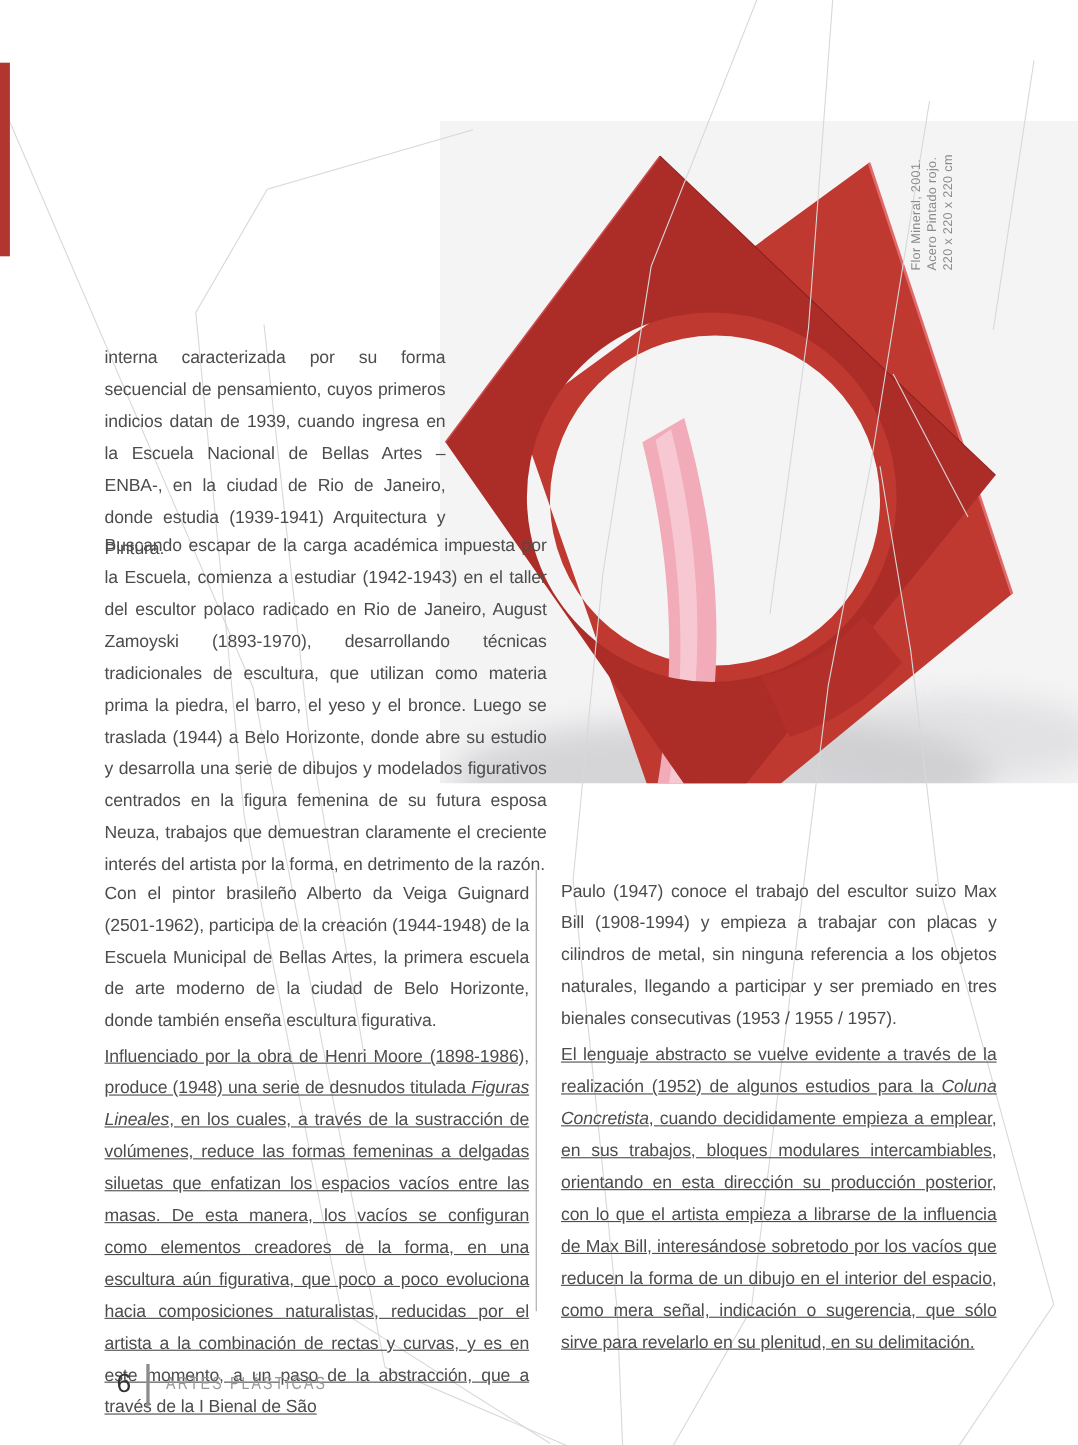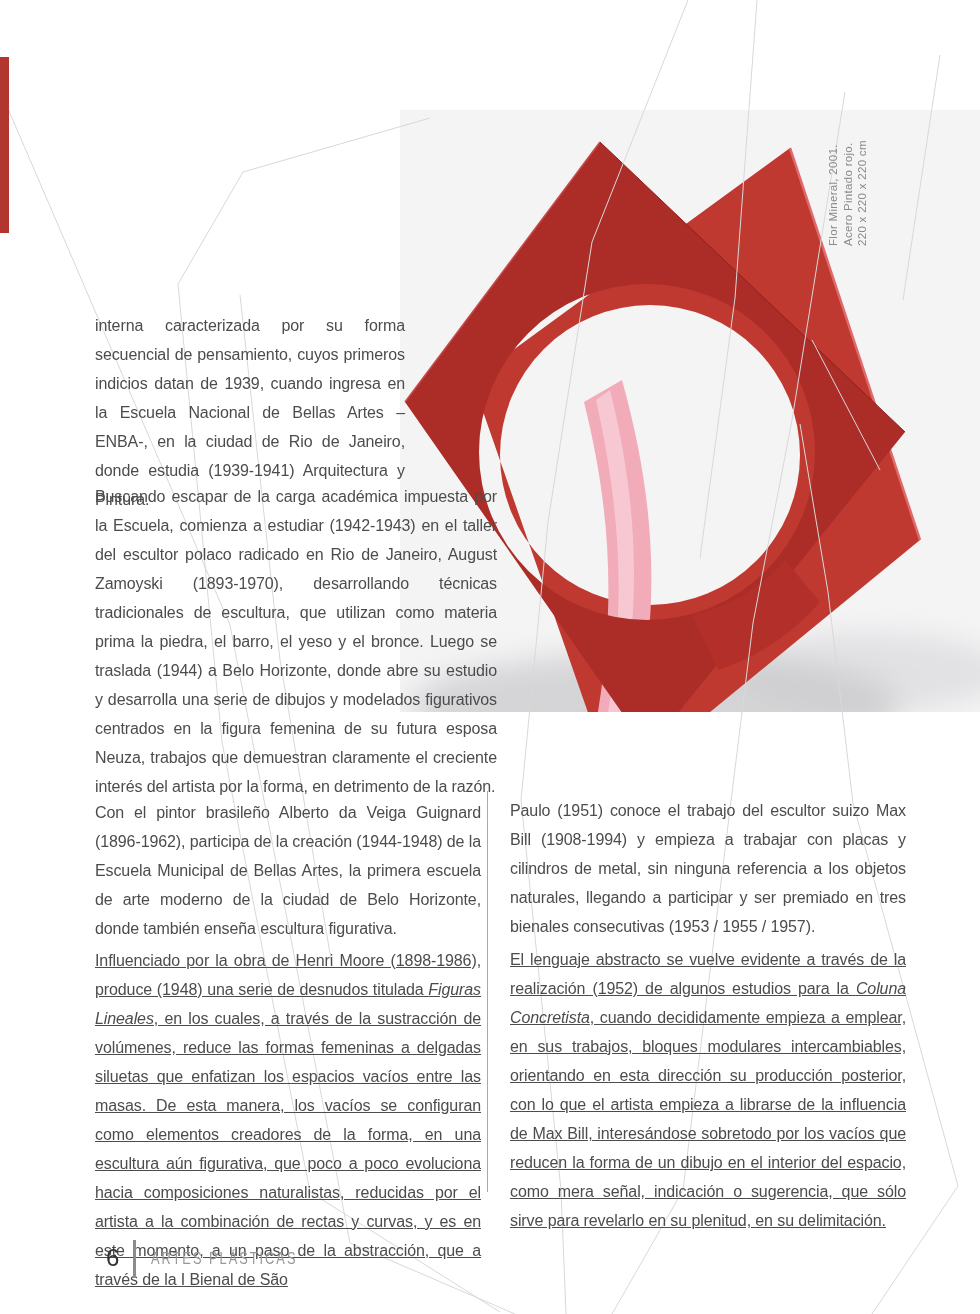--- a/index.html
+++ b/index.html
@@ -93,27 +93,27 @@
     <polyline points="757,0 735,298 700,558"></polyline>
     <polyline points="812,340 880,470"></polyline>
     <polyline points="940,55 903,300"></polyline>
   </g>
 </svg>
 
 <p class="para p1"><span class="intrude"></span><span>interna caracterizada por su forma secuencial de pensamiento, cuyos primeros indicios datan de 1939, cuando ingresa en la Escuela Nacional de Bellas Artes – ENBA-, en la ciudad de Rio de Janeiro, donde estudia (1939-1941) Arquitectura y Pintura.</span></p>
 
 <p class="para p2"><span>Buscando escapar de la carga académica impuesta por la Escuela, comienza a estudiar (1942-1943) en el taller del escultor polaco radicado en Rio de Janeiro, August Zamoyski (1893-1970), desarrollando técnicas tradicionales de escultura, que utilizan como materia prima la piedra, el barro, el yeso y el bronce. Luego se traslada (1944) a Belo Horizonte, donde abre su estudio y desarrolla una serie de dibujos y modelados figurativos centrados en la figura femenina de su futura esposa Neuza, trabajos que demuestran claramente el creciente interés del artista por la forma, en detrimento de la razón.</span></p>
 
-<p class="para p3"><span>Con el pintor brasileño Alberto da Veiga Guignard (1896-1962), participa de la creación (1944-1948) de la Escuela Municipal de Bellas Artes, la primera escuela de arte moderno de la ciudad de Belo Horizonte, donde también enseña escultura figurativa.</span></p>
+<p class="para p3"><span>Con el pintor brasileño Alberto da Veiga Guignard (2501-1962), participa de la creación (1944-1948) de la Escuela Municipal de Bellas Artes, la primera escuela de arte moderno de la ciudad de Belo Horizonte, donde también enseña escultura figurativa.</span></p>
 
 <p class="para p4"><span>Influenciado por la obra de Henri Moore (1898-1986), produce (1948) una serie de desnudos titulada </span><i>Figuras Lineales</i><span>, en los cuales, a través de la sustracción de volúmenes, reduce las formas femeninas a delgadas siluetas que enfatizan los espacios vacíos entre las masas. De esta manera, los vacíos se configuran como elementos creadores de la forma, en una escultura aún figurativa, que poco a poco evoluciona hacia composiciones naturalistas, reducidas por el artista a la combinación de rectas y curvas, y es en este momento, a un paso de la abstracción, que a través de la I Bienal de São</span></p>
 
 <div class="col-divider"></div>
 
-<p class="para p5"><span>Paulo (1951) conoce el trabajo del escultor suizo Max Bill (1908-1994) y empieza a trabajar con placas y cilindros de metal, sin ninguna referencia a los objetos naturales, llegando a participar y ser premiado en tres bienales consecutivas (1953 / 1955 / 1957).</span></p>
+<p class="para p5"><span>Paulo (1947) conoce el trabajo del escultor suizo Max Bill (1908-1994) y empieza a trabajar con placas y cilindros de metal, sin ninguna referencia a los objetos naturales, llegando a participar y ser premiado en tres bienales consecutivas (1953 / 1955 / 1957).</span></p>
 
 <p class="para p6"><span>El lenguaje abstracto se vuelve evidente a través de la realización (1952) de algunos estudios para la </span><i>Coluna Concretista</i><span>, cuando decididamente empieza a emplear, en sus trabajos, bloques modulares intercambiables, orientando en esta dirección su producción posterior, con lo que el artista empieza a librarse de la influencia de Max Bill, interesándose sobretodo por los vacíos que reducen la forma de un dibujo en el interior del espacio, como mera señal, indicación o sugerencia, que sólo sirve para revelarlo en su plenitud, en su delimitación.</span></p>
 
 <div class="footer">
   <span class="page-num">6</span>
   <span class="footer-bar"></span>
   <span class="section-title">ARTES PLÁSTICAS</span>
 </div>
 
 </body></html>

